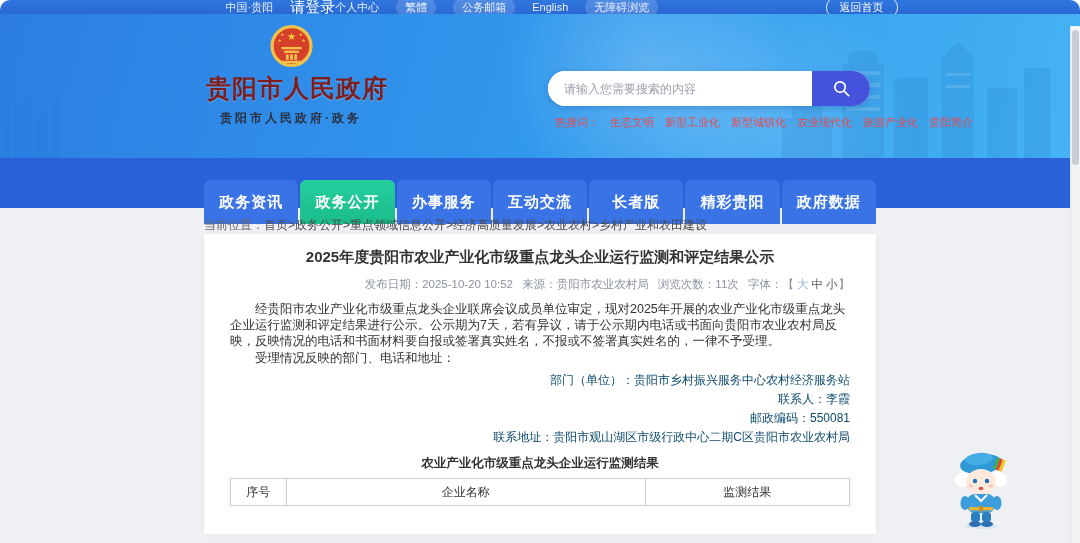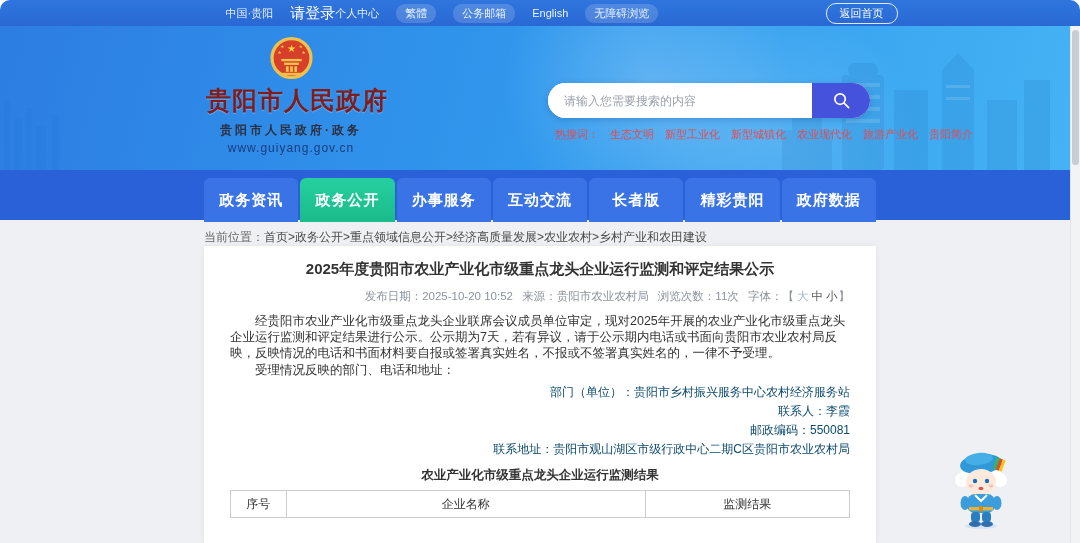--- a/index.html
+++ b/index.html
@@ -1,21 +1,21 @@
 <!DOCTYPE html>
 <html><head>
 <meta charset="utf-8">
 <style>
   * { margin:0; padding:0; box-sizing:border-box; }
   body { background:#ffffff; font-family:"Liberation Sans","DejaVu Sans",sans-serif; }
   .screen { width:1080px; height:543px; position:relative; overflow:hidden;
             border-radius:10px 10px 0 0; background:#eef0f3; }
 
   
-  .topbar { height:26px; background:linear-gradient(#2f76dd,#2a68d4); display:flex; align-items:center;padding-left:43px; }
+  .topbar { height:14px; background:linear-gradient(#2f76dd,#2a68d4); display:flex; align-items:center;padding-left:43px; }
   .topbar-inner { width:672px; margin:0 auto; display:flex; align-items:center; justify-content:space-between; }
   .topbar-left { display:flex; align-items:center; gap:17px; font-size:11px; color:#eaf2ff; }
   .topbar-left span { cursor:pointer; white-space:nowrap; }
   .pill { background:rgba(255,255,255,.16); border-radius:9px; padding:2px 9px; }
   .login-group { display:flex; align-items:center; gap:0; }
   .login-strong { font-weight:normal; font-size:15px; color:#ffffff; }
   .back-home { border:1px solid rgba(255,255,255,.85); border-radius:10px; padding:2px 13px;
                font-size:11px; color:#fff; cursor:pointer; white-space:nowrap; }
 
   
@@ -43,21 +43,21 @@
   .search-input::placeholder { color:#9aa0ab; }
   .search-btn { width:58px; background:#4452dc; border:0; display:flex; align-items:center;
                 justify-content:center; cursor:pointer; }
   .hot-row { display:flex; gap:11px; margin-top:9px; font-size:11px; color:#e8494f; padding-left:7px;
              white-space:nowrap; }
   .hot-row span { cursor:pointer; }
   .hot-label { cursor:default; }
 
   
   .navbar { height:50px; background:#2a60d8; }
-  .nav-inner { width:672px; margin:0 auto; display:flex; gap:2px; padding-top:8px;align-items:center; }
+  .nav-inner { width:672px; margin:0 auto; display:flex; gap:2px; padding-top:22px;align-items:center; }
   .nav-tab { flex:1; height:44px; background:#3a73e6; border-radius:6px 6px 0 0; color:#fff;
              font-size:15px; font-weight:bold; letter-spacing:1px; display:flex; align-items:center;
              justify-content:center; cursor:pointer; white-space:nowrap; }
   .nav-tab.active { background:linear-gradient(#26cfa0,#1abb8a); }
 
   
   .main { padding-top:9px; }
   .breadcrumb { width:672px; margin:0 auto 0; font-size:12px; color:#4a4a4a; }
   .breadcrumb .bc-label { color:#666; }
   .breadcrumb .bc-path { cursor:pointer; }
@@ -153,21 +153,20 @@
             <rect x="13" y="28" width="22" height="2.5"></rect>
             <rect x="16" y="32" width="16" height="2.5"></rect>
             <rect x="18" y="36" width="3" height="6"></rect>
               <rect x="27" y="36" width="3" height="6"></rect>
             <rect x="22.5" y="36" width="3" height="6"></rect>
             <rect x="11" y="43" width="26" height="2.5"></rect>
           </g>
         </svg>
         <div class="site-name">贵阳市人民政府</div>
         <div class="site-sub">贵阳市人民政府·政务</div>
-        <div class="site-url">www.guiyang.gov.cn</div>
       </div>
 
       <div class="search-area">
         <div class="search-box">
           <input class="search-input" type="text" placeholder="请输入您需要搜索的内容" style="">
           <button class="search-btn">
             <svg width="19" height="19" viewBox="0 0 20 20">
               <circle cx="8.5" cy="8.5" r="5.5" fill="none" stroke="#ffffff" stroke-width="1.8"></circle>
               <line x1="12.8" y1="12.8" x2="17.5" y2="17.5" stroke="#ffffff" stroke-width="1.8" stroke-linecap="round"></line>
             </svg>

